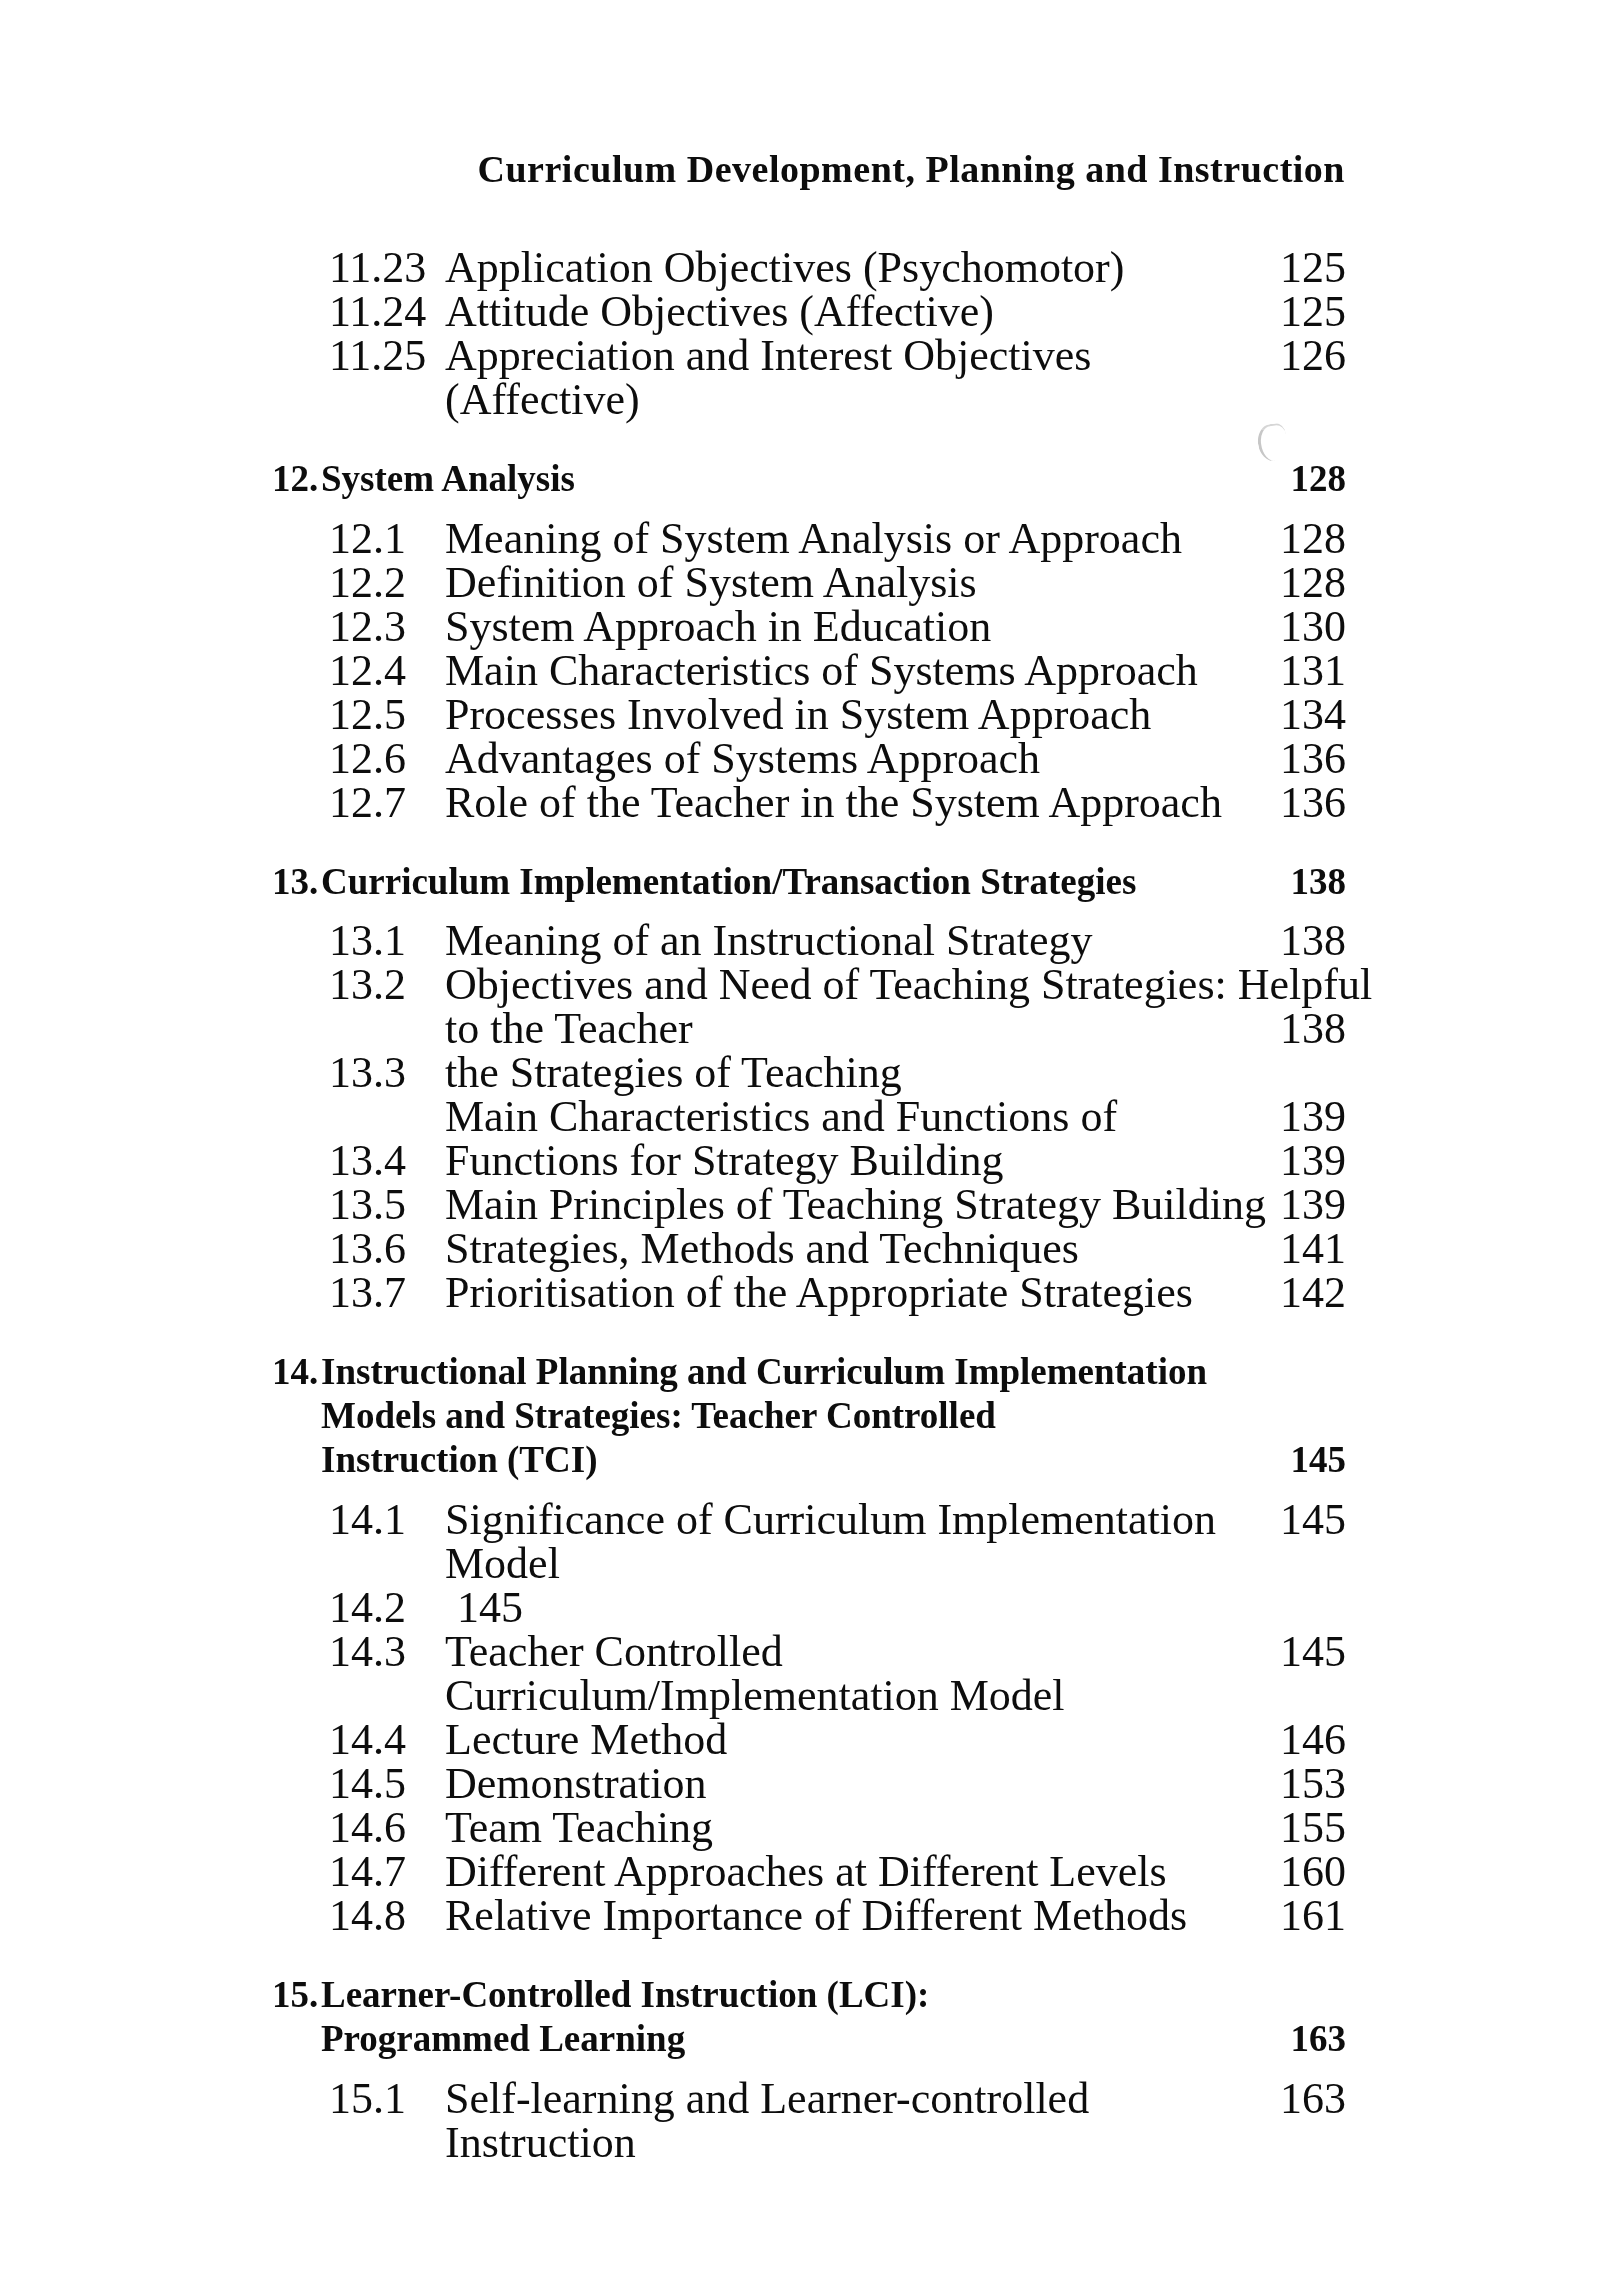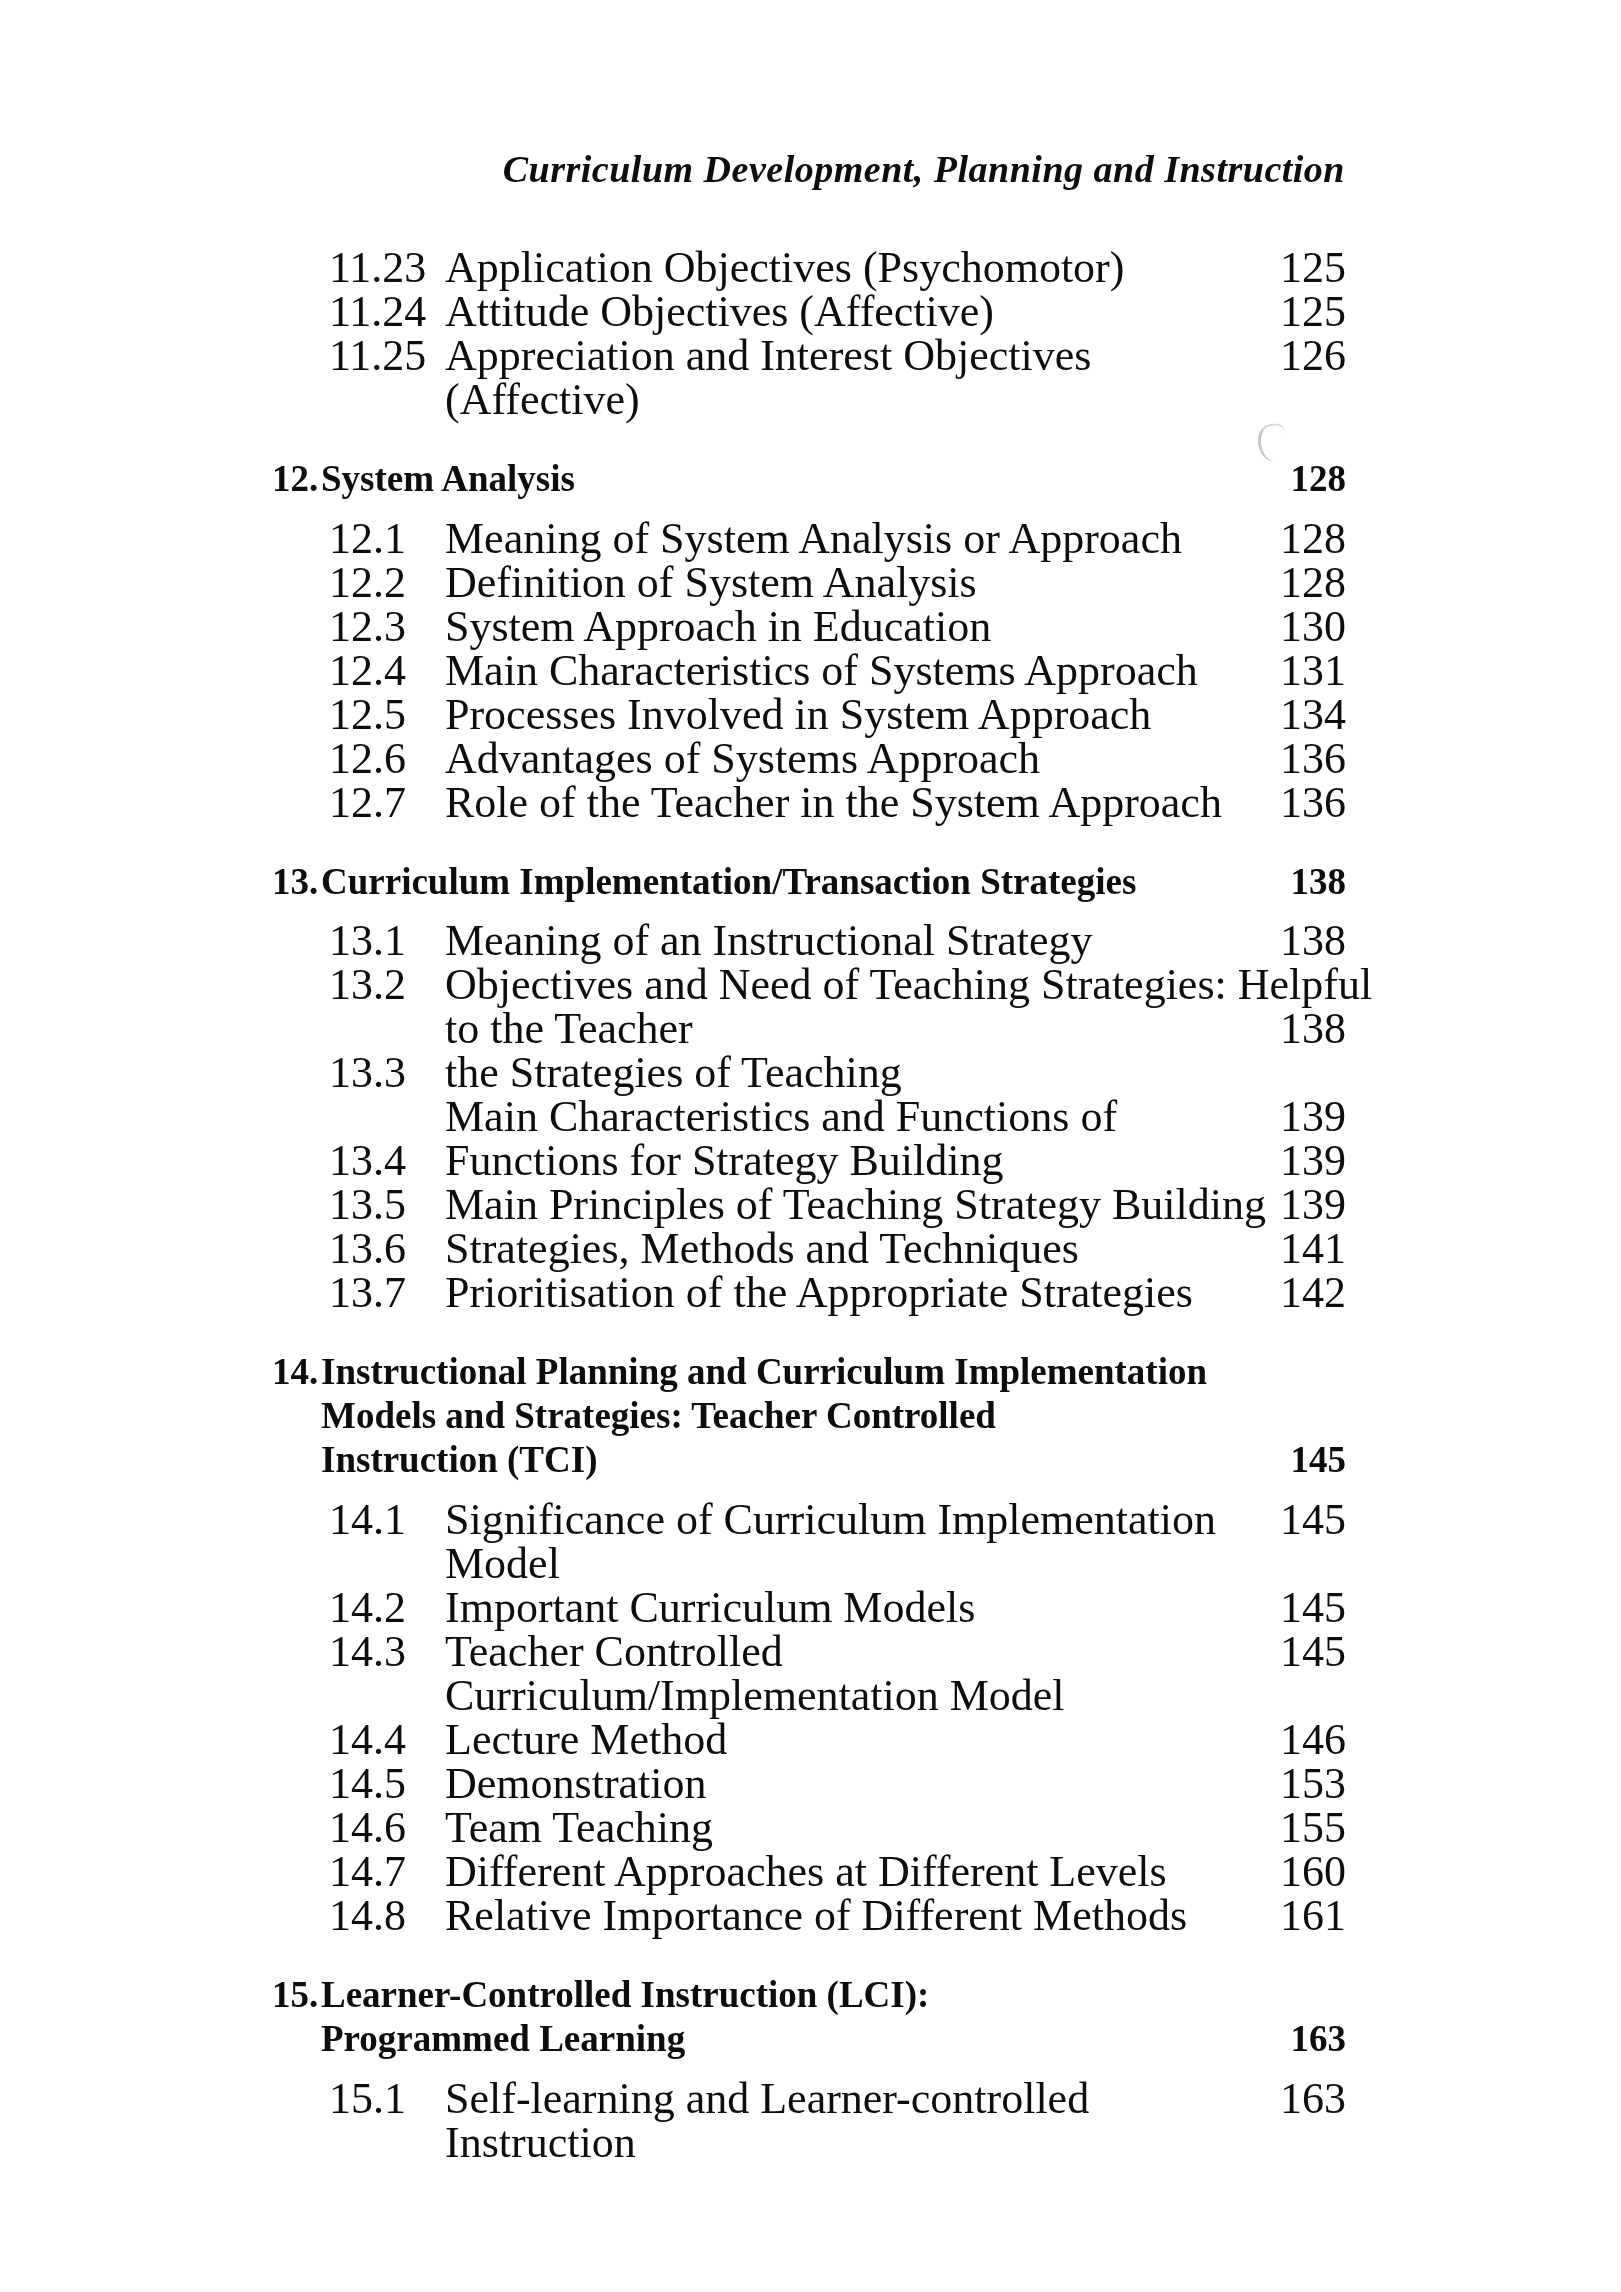--- a/index.html
+++ b/index.html
@@ -10,21 +10,20 @@
     background: #ffffff;
     color: #0d0d0d;
     font-family: "Liberation Serif", "DejaVu Serif", serif;
     overflow: hidden;
   }
   .running-header {
     position: absolute;
     top: 147px;
     right: 276px;
     font-size: 38px;
-    font-style: italic;
     font-weight: bold;
     white-space: nowrap;
     letter-spacing: 0.5px;
   }
   .toc {
     position: absolute;
     top: 246px;
     left: 272px;
     width: 1074px;
   }
@@ -191,21 +190,20 @@
         </span>
         <span class="pg">145</span>
       </div>
       <div class="row item">
         <span class="num">14.1</span>
         <span class="title">Significance of Curriculum Implementation Model</span>
         <span class="pg">145</span>
       </div>
       <div class="row item">
         <span class="num">14.2</span>
-        <span class="title">Important Curriculum Models</span>
         <span class="pg">145</span>
       </div>
       <div class="row item">
         <span class="num">14.3</span>
         <span class="title">Teacher Controlled Curriculum/Implementation Model</span>
         <span class="pg">145</span>
       </div>
       <div class="row item">
         <span class="num">14.4</span>
         <span class="title">Lecture Method</span>

